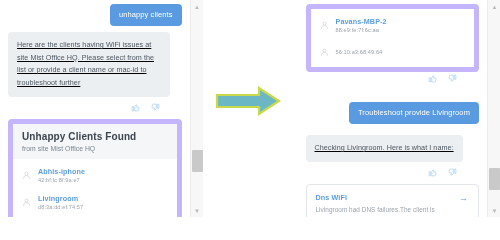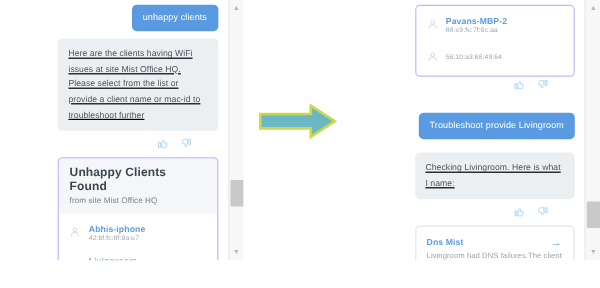--- a/index.html
+++ b/index.html
@@ -24,21 +24,20 @@
     background: #ffffff;
     overflow: hidden;
   }
   .panel-left  { width: 196px; }
   .panel-right { width: 196px; }
 
   .chat-area {
     position: relative;
     height: 217px;
     padding: 4px 8px 0 8px;
-    margin-left: 40px;
   }
 
   
   .row { display: flex; width: 100%; margin-bottom: 6px; }
   .row-right { justify-content: flex-end; }
   .row-left  { justify-content: flex-start; text-decoration: underline; }
 
   .bubble-user {
     background: #599ae0;
     color: #ffffff;
@@ -65,21 +64,21 @@
     display: flex;
     justify-content: flex-end;
     gap: 11px;
     padding-right: 22px;
     margin: 2px 0 7px 0;
   }
   .feedback svg { display: block; }
 
   
   .card {
-    border: 1px solid #c4b5fd;
+    border: 5px solid #c4b5fd;
     border-radius: 4px;
     background: #ffffff;
     overflow: hidden;
     width: 100%;
   }
   .card-head {
     background: #f4f6f8;
     padding: 7px 9px 7px 9px;
   }
   .card-title {
@@ -346,21 +345,21 @@
           </svg>
         </span>
         <span>
           <svg width="9" height="9" viewBox="0 0 24 24" fill="none" stroke="#a9d2f2" stroke-width="2">
             <path d="M17 14V3h4v11h-4zm-4-11H6a2 2 0 0 0-2 1.6l-1.3 6A2 2 0 0 0 4.7 13H9l-.7 3.6A2 2 0 0 0 10.3 19l.7 0 3-5V3z"></path>
           </svg>
         </span>
       </div>
 
       <div class="result-card">
-        <div class="result-title">Dns Mist</div>
+        <div class="result-title">Dns WiFi</div>
         <div class="result-desc">Livingroom had DNS failures.The client is currently offline.</div>
         <div class="result-arrow">→</div>
       </div>
 
     </div>
   </div>
 
   <div class="scrollbar">
     <div class="sb-btn sb-up">▲</div>
     <div class="sb-thumb" style="top:168px;height:22px;"></div>

